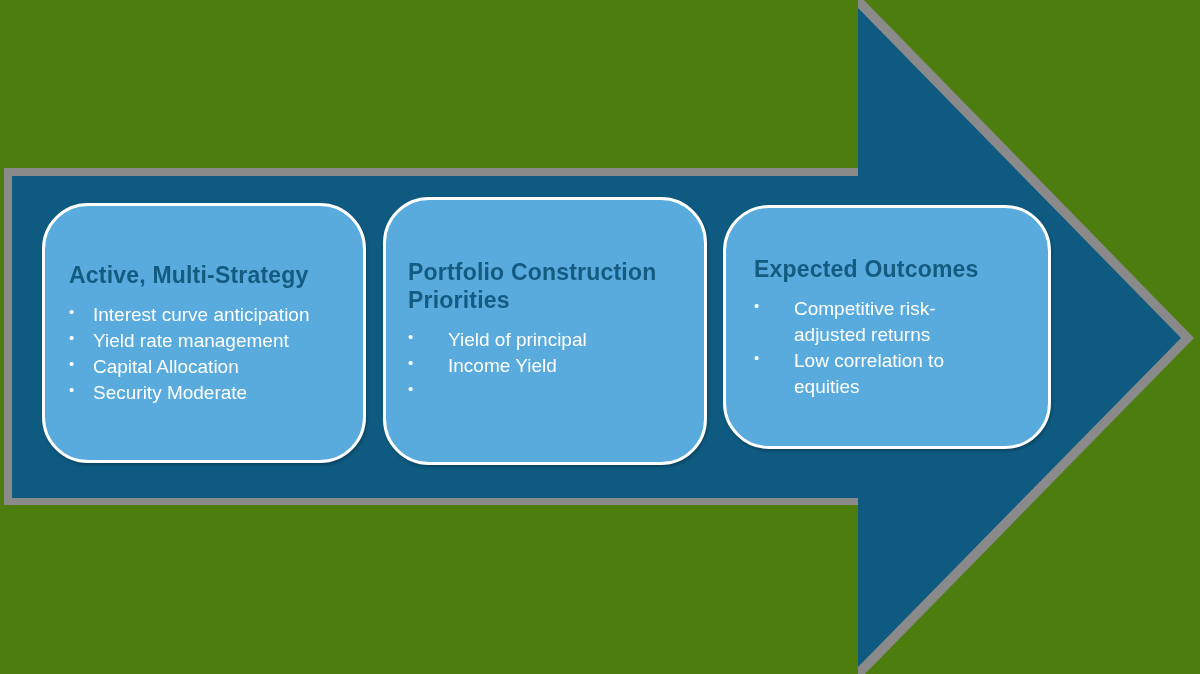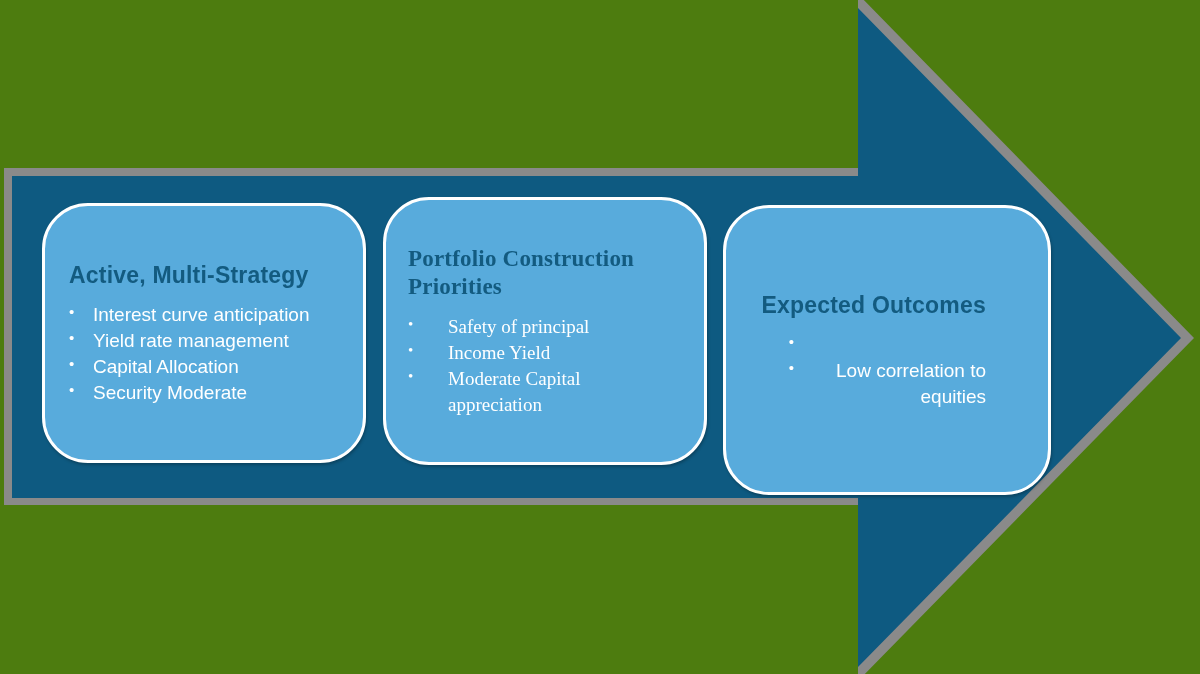--- a/index.html
+++ b/index.html
@@ -24,21 +24,21 @@
     border: 3px solid #ffffff;
     border-radius: 46px;
     box-sizing: border-box;
     display: flex;
     flex-direction: column;
     justify-content: center;
     box-shadow: 1px 2px 3px rgba(0,0,0,0.25);
   }
   .box-inner { width: 100%; box-sizing: border-box; }
   #box1 .box-inner { padding: 0 18px 0 24px; }
-  #box2 .box-inner { padding: 0 28px 0 22px; font-family: Liberation Serif, serif; }
+  #box2 .box-inner { padding: 0 28px 0 22px; }
   #box3 .box-inner { padding: 0 62px 0 28px; }
   .heading {
     margin: 0 0 13px 0;
     font-size: 23px;
     line-height: 28px;
     font-weight: bold;
     color: #135b80;
     letter-spacing: 0.2px;
   }
   .bullets { display: block; }
@@ -93,40 +93,40 @@
       </div>
     </div>
   </div>
 
   <div class="box" id="box2" style="left:383px; top:197px; width:324px; height:268px;">
     <div class="box-inner">
       <h2 class="heading">Portfolio Construction Priorities</h2>
       <div class="bullets indent-wide">
         <div class="bullet">
           <span class="dot">•</span>
-          <span class="bt">Safety of principal</span>
+          <span class="bt">Yield of principal</span>
         </div>
         <div class="bullet">
           <span class="dot">•</span>
           <span class="bt">Income Yield</span>
         </div>
         <div class="bullet">
           <span class="dot">•</span>
-          <span class="bt">Moderate Capital appreciation</span>
         </div>
       </div>
     </div>
   </div>
 
-  <div class="box" id="box3" style="left:723px; top:205px; width:328px; height:290px;text-align:right;">
+  <div class="box" id="box3" style="left:723px; top:205px; width:328px; height:244px;">
     <div class="box-inner">
       <h2 class="heading">Expected Outcomes</h2>
       <div class="bullets indent-wide">
         <div class="bullet">
           <span class="dot">•</span>
+          <span class="bt">Competitive risk-adjusted returns</span>
         </div>
         <div class="bullet">
           <span class="dot">•</span>
           <span class="bt">Low correlation to equities</span>
         </div>
       </div>
     </div>
   </div>
 
 </div>

